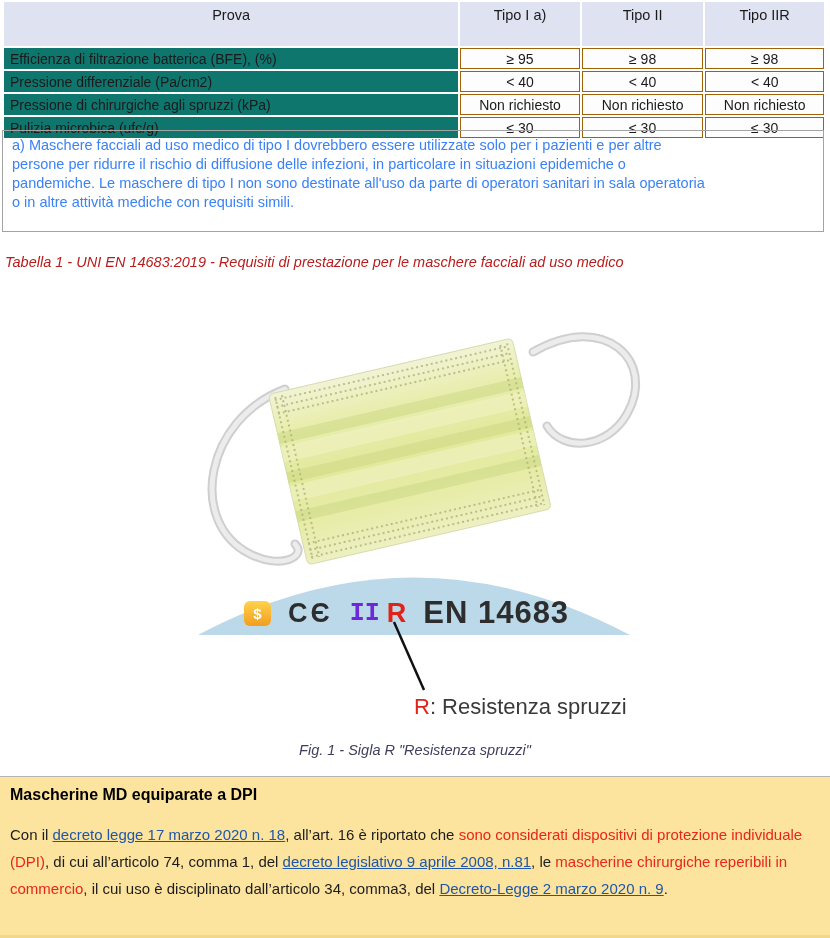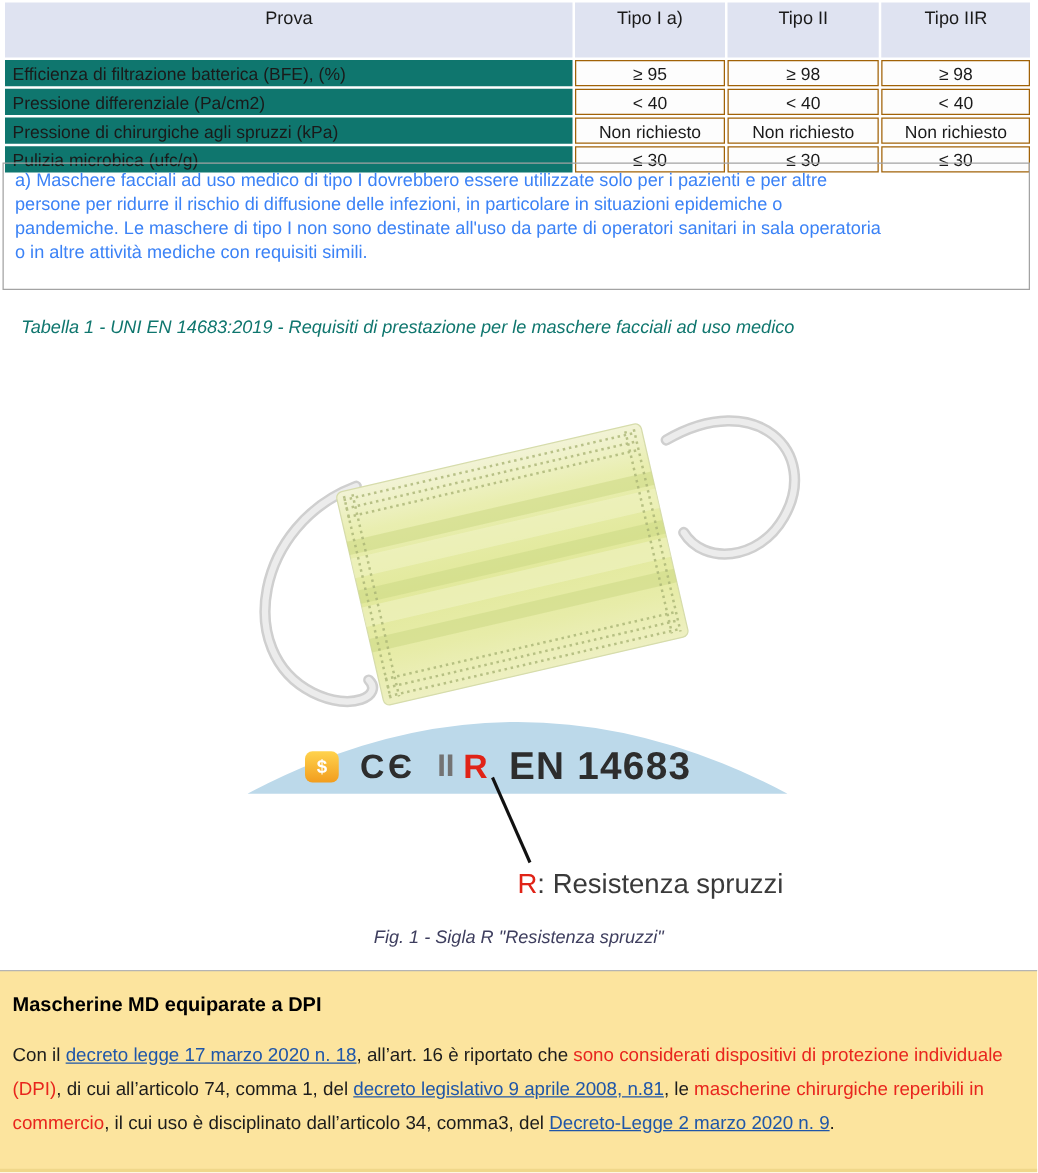--- a/index.html
+++ b/index.html
@@ -14,47 +14,47 @@
                    vertical-align:top; padding-top:5px; height:38px; font-size:14.5px; }
   .spec-table td { height:17px; padding:1px 4px; }
   .spec-table td.col-label { background:#0f766e; text-align:left; padding-left:6px; }
   .spec-table td.col-val { background:#fdfdfd; text-align:center; border:1px solid #a16207; }
 
   
   .footnote-box { position:absolute; top:130px; left:2px; width:822px; height:102px;
                   box-sizing:border-box; border:1px solid #a3a3a3;
                   padding:5px 9px; font-size:14.5px; line-height:19px; color:#3b82f6; }
 
-  .table-caption { position:absolute; top:254px; left:17px; font-style:italic;
-                   font-size:14.5px; color:#0f766e; }
+  .table-caption { position:absolute; top:254px; left:5px; font-style:italic;
+                   font-size:14.5px; color:#b91c1c; }
 
   
   .figure { position:absolute; top:290px; left:0; width:830px; height:486px; }
   .mask-svg { position:absolute; left:135px; top:14px; }
   .arc-svg  { position:absolute; left:198px; top:282px; }
   .symbols  { position:absolute; left:244px; top:306px; height:34px;
               display:flex; align-items:center; gap:17px; }
   .badge { display:inline-flex; width:27px; height:25px; align-items:center; justify-content:center;
            background:linear-gradient(#ffd34d,#f29d1e); border-radius:6px;
            color:#ffffff; font-weight:bold; font-size:15px; }
   .ce   { font-size:27px; font-weight:bold; color:#2d2d2d; letter-spacing:3px; }
-  .tipo { font-size:25px; font-weight:800; color:#737373; }
+  .tipo { font-size:25px; font-weight:800; color:#6d28d9;font-family:Liberation Mono, monospace; }
   .rlet { font-size:27px; font-weight:800; color:#e02317; margin-left:-10px; }
   .std  { font-size:31px; font-weight:700; color:#2d2d2d; letter-spacing:1px; }
   .arrow-svg { position:absolute; left:0; top:0; pointer-events:none; }
   .annotation { position:absolute; left:414px; top:404px; font-size:22px; color:#3a3a3a; }
   .annotation .r-red { color:#e02317; }
   .fig-caption { position:absolute; left:0; top:452px; width:830px; text-align:center;
                  font-style:italic; font-size:14.5px; color:#3e3e5e; }
 
   
   .info-box { position:absolute; top:776px; left:0; width:830px; height:162px;
               box-sizing:border-box; background:#fce49e;
               border-top:1px solid #b4b4b4; border-bottom:3px solid #f0d78a;
-              padding:19px 10px; }
+              padding:9px 10px; }
   .info-title { font-size:16px; font-weight:bold; color:#000000; }
   .info-para { margin:17px 0 0 0; font-size:15px; line-height:27px; color:#1c1c1c; width:808px; }
   .seg-link { color:#1f56a8; text-decoration:underline; }
   .seg-red  { color:#e8251d; }
   .seg-normal { color:#1c1c1c; }
 </style>
 </head>
 <body>
 
 <div class="page">

